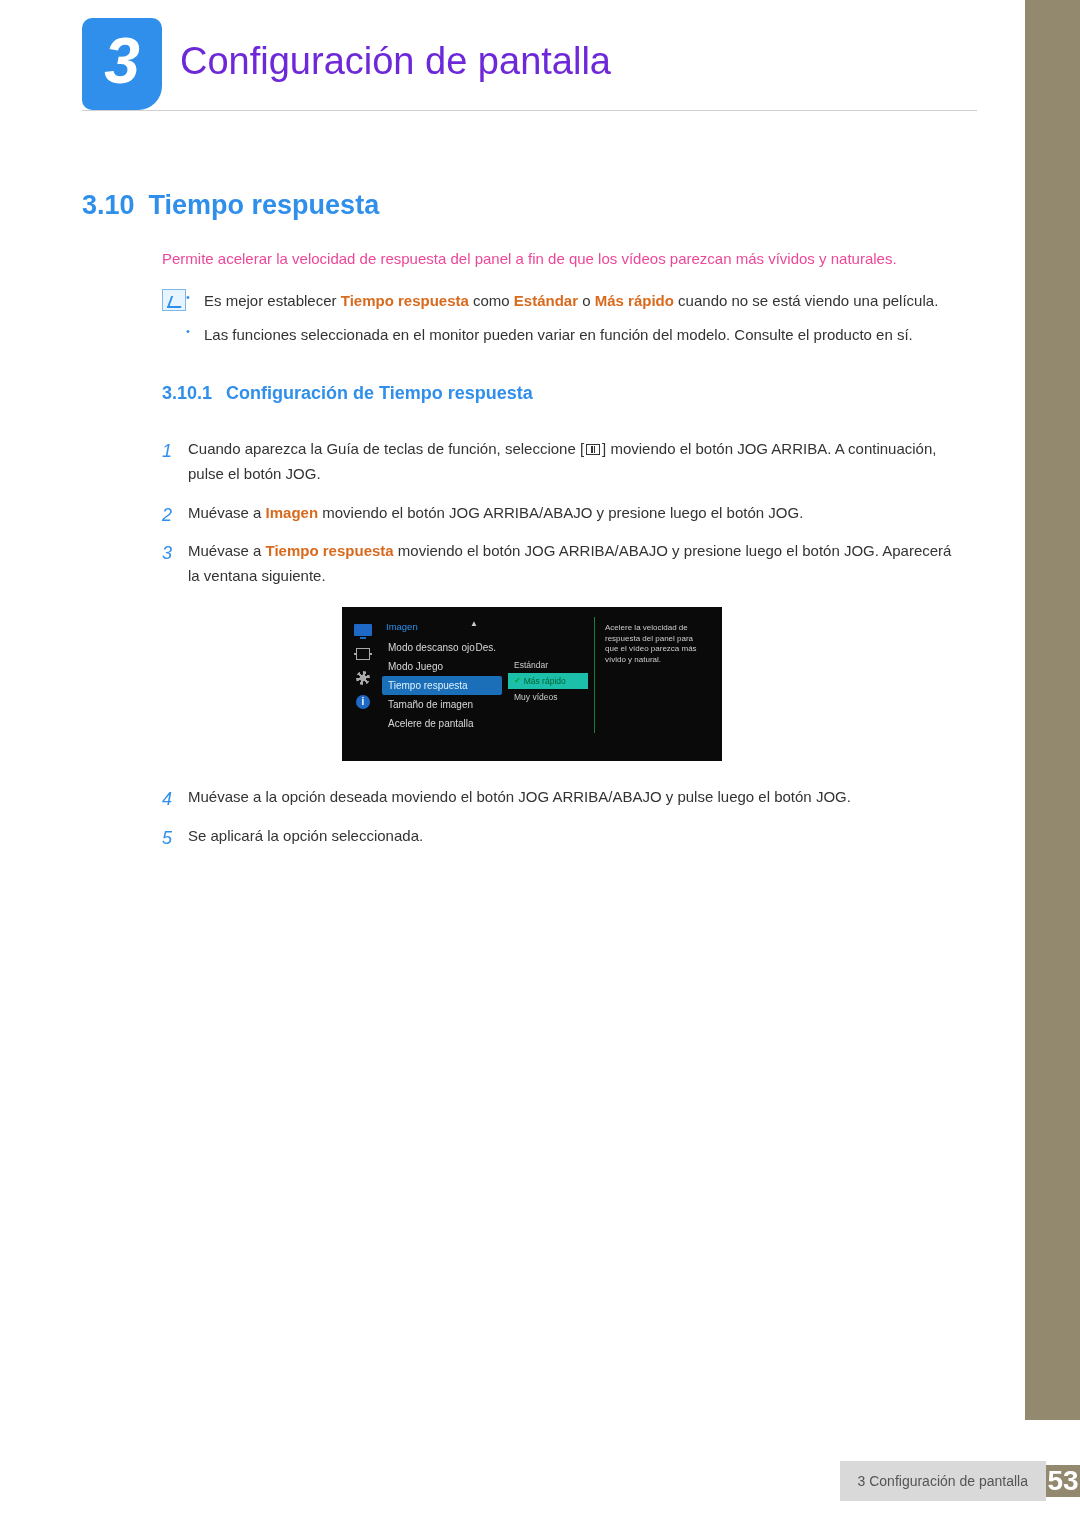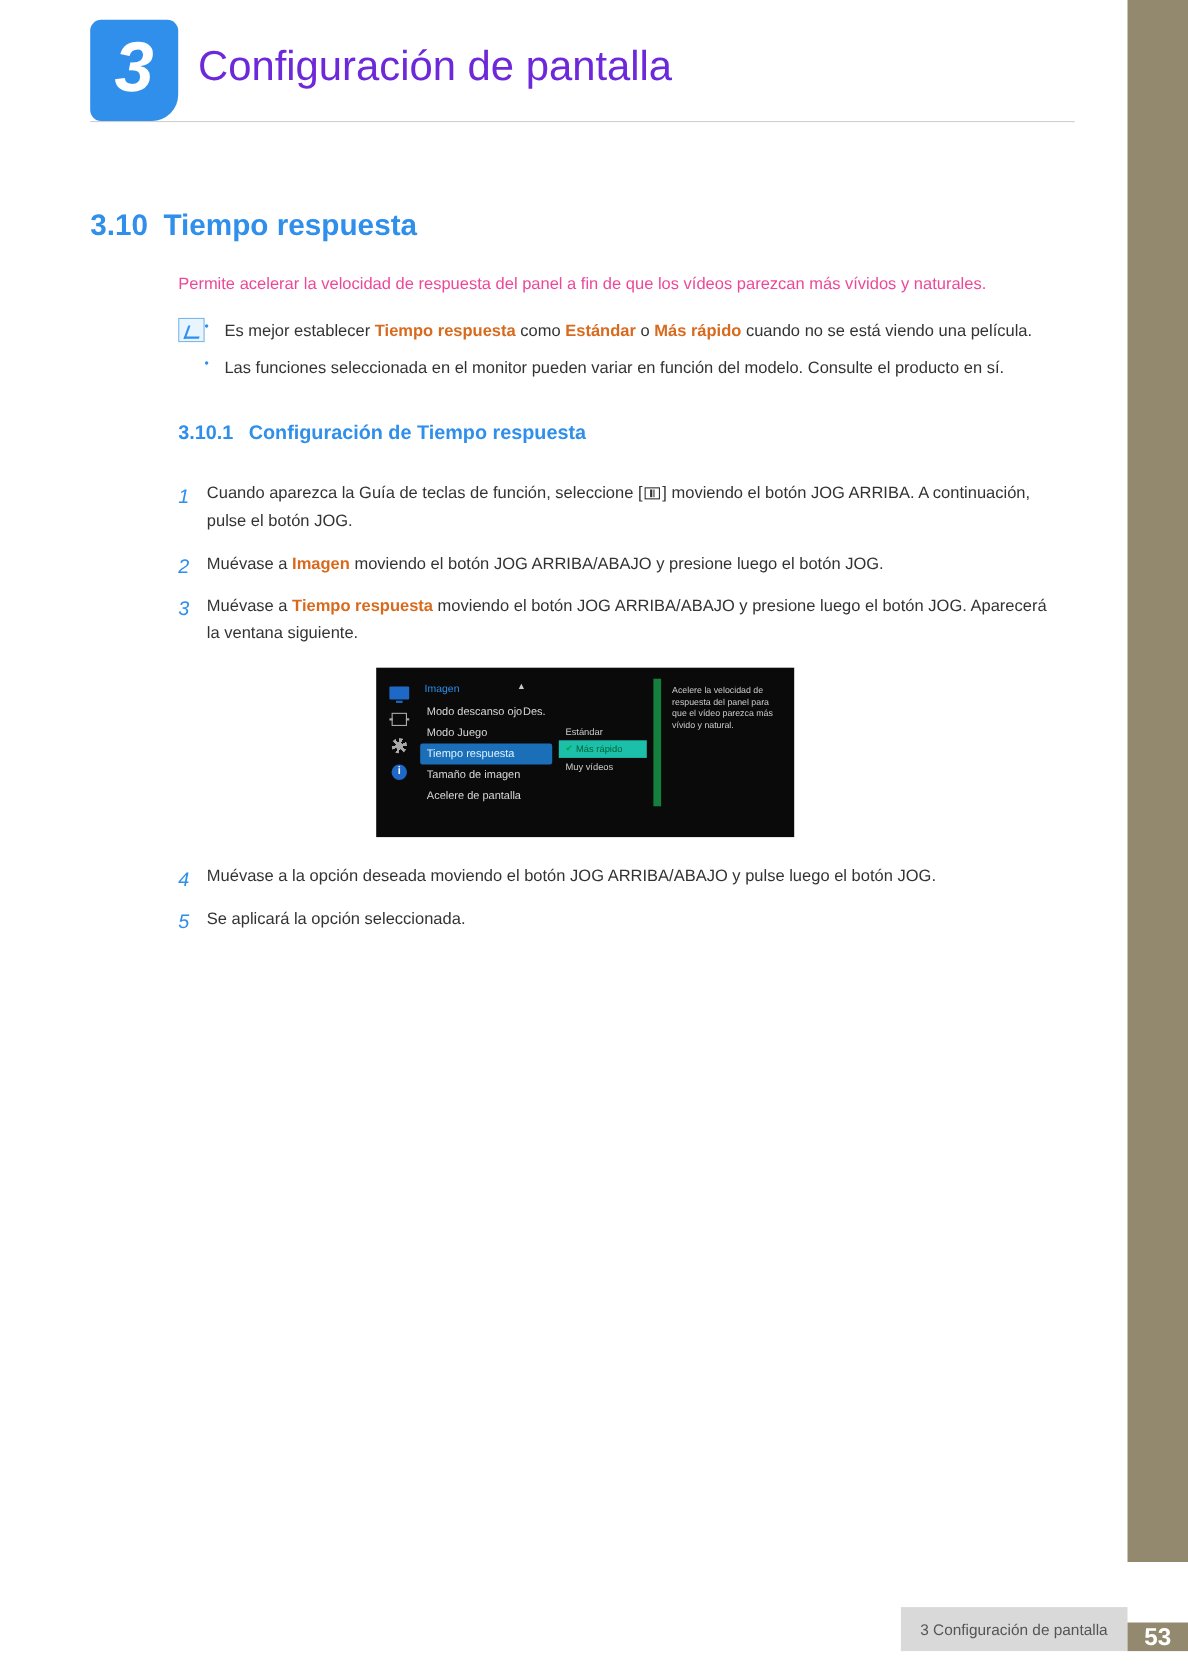--- a/index.html
+++ b/index.html
@@ -173,48 +173,48 @@
   .osd-menu-header { color:#2f8feb; font-size:9.5px; padding:4px 4px 6px; position:relative; }
   .osd-menu-header .arrow-up { position:absolute; right:24px; top:2px; font-size:8px; color:#ccc; }
   .osd-menu-item { padding: 4px 6px; color:#d8d8d8; font-size:10px; border-radius:2px; display:flex; justify-content:space-between;}
   .osd-menu-item.sel { background:#1b6fb8; color:#dff2ff; }
   .osd-submenu { width: 80px; padding-top: 40px; }
   .osd-sub-item { padding:3px 6px; font-size:8.5px; color:#ccc; }
   .osd-sub-item.sel { background:#1bbfaa; color:#063; display:flex; align-items:center; gap:3px;}
   .osd-sub-item.sel::before { content:"✔"; font-size:8px; color:#0a3; }
   .osd-desc {
     flex:1;
-    border-left: 7px solid #15803d;
+    border-left: 1px solid #15803d;
     padding: 6px 6px 0 10px;
     font-size:8px;
     line-height:1.35;
     color:#ccc;
   }
 
   .footer {
     position: absolute;
     left: 0; right: 0;
     bottom: 26px;
     display: flex;
     justify-content: flex-end;
-    align-items: flex-end;
+    align-items: center;
   }
   .footer-label {
     background: #d9d9d9;
     color: #555;
     font-size: 14px;
     padding: 12px 18px;
     display:flex; align-items:center;
   }
   .footer-page {
     background: #93896f;
     color: #fff;
-    font-size: 22px;
+    font-size: 28px;
     font-weight: bold;
-    width: 55px;
+    width: 34px;
     display:flex; align-items:center; justify-content:center;
   }
 </style>
 </head>
 <body>
 
 <div class="sidebar-stripe"></div>
 
 <div class="chapter-tab">3</div>
 <div class="chapter-title">Configuración de pantalla</div>

